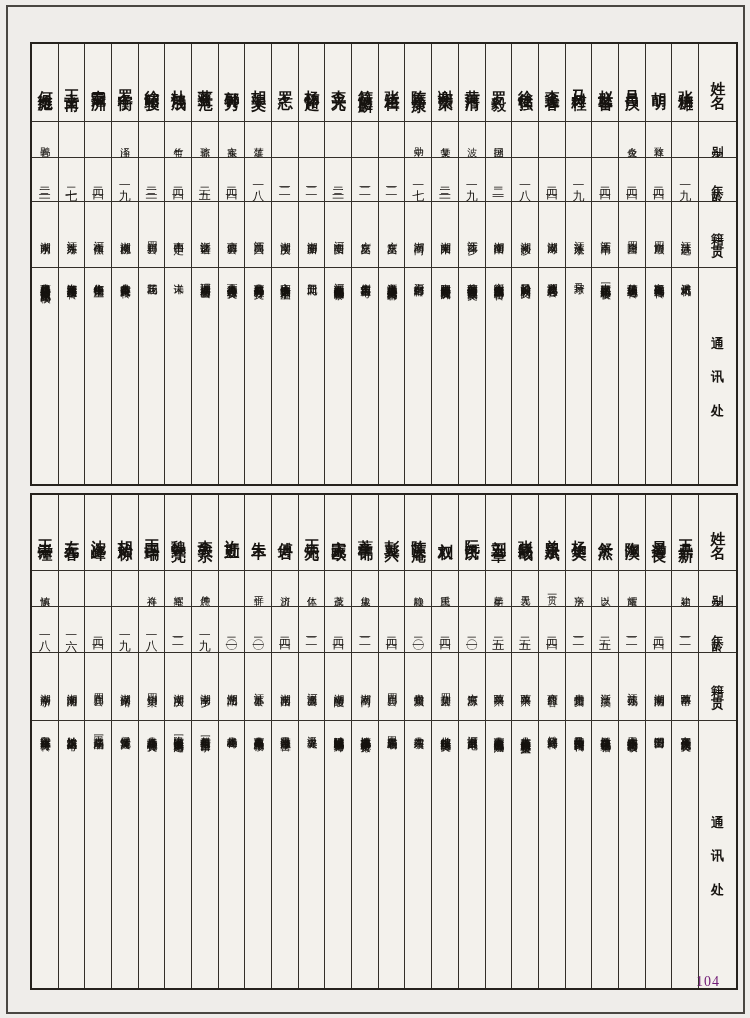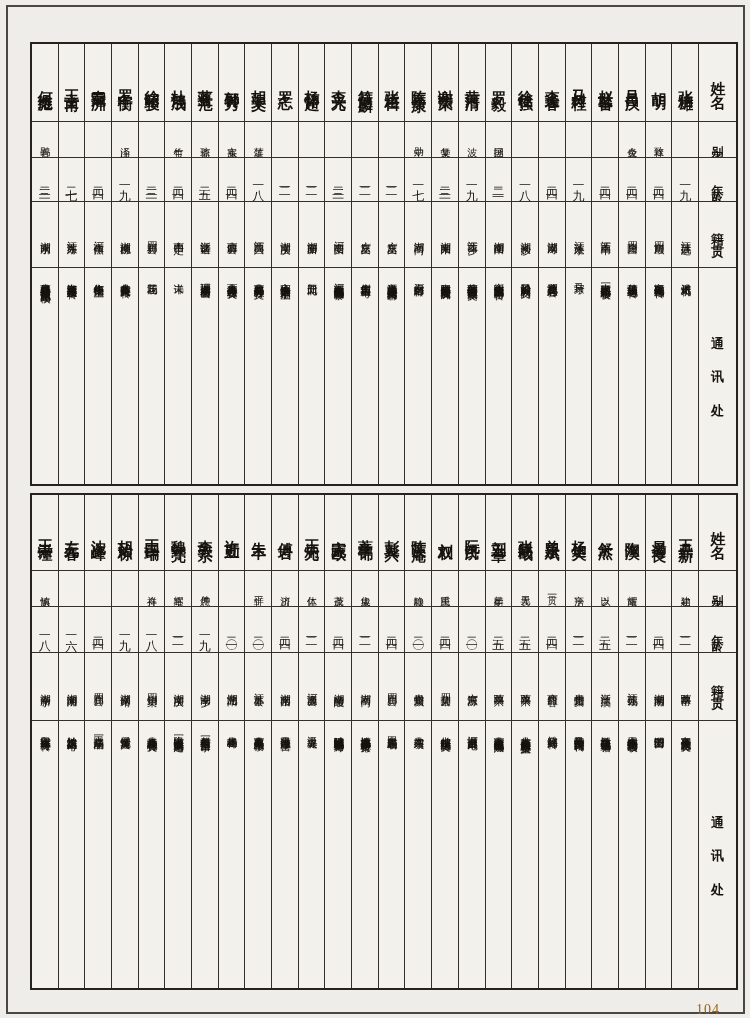--- a/index.html
+++ b/index.html
@@ -50,22 +50,22 @@
   .native{font-size:10.5px;letter-spacing:1px;}
   .address{font-size:10.5px;letter-spacing:0.5px;}
   
   .head-cell{font-weight:bold;}
   .head-cell.name{font-size:15px;letter-spacing:14px;}
   .head-cell.zi{font-size:12px;letter-spacing:4px;}
   .head-cell.age{font-size:12px;letter-spacing:6px;}
   .head-cell.native{font-size:13px;letter-spacing:12px;}
   .head-cell.address{font-size:13px;letter-spacing:34px;place-items:center;padding-top:0;}
   .page-number{
-    position:absolute;right:30px;bottom:0;
-    font-size:14px;letter-spacing:1px;color:#a16207;
+    position:absolute;right:30px;bottom:28px;
+    font-size:14px;letter-spacing:1px;color:#701a75;
     font-family:"Liberation Serif","DejaVu Serif",serif;
   }
 </style>
 </head>
 <body>
 
 <div class="scan-frame"></div>
 
 <div class="sheet">
   <div class="tbl" id="tbl-top">

